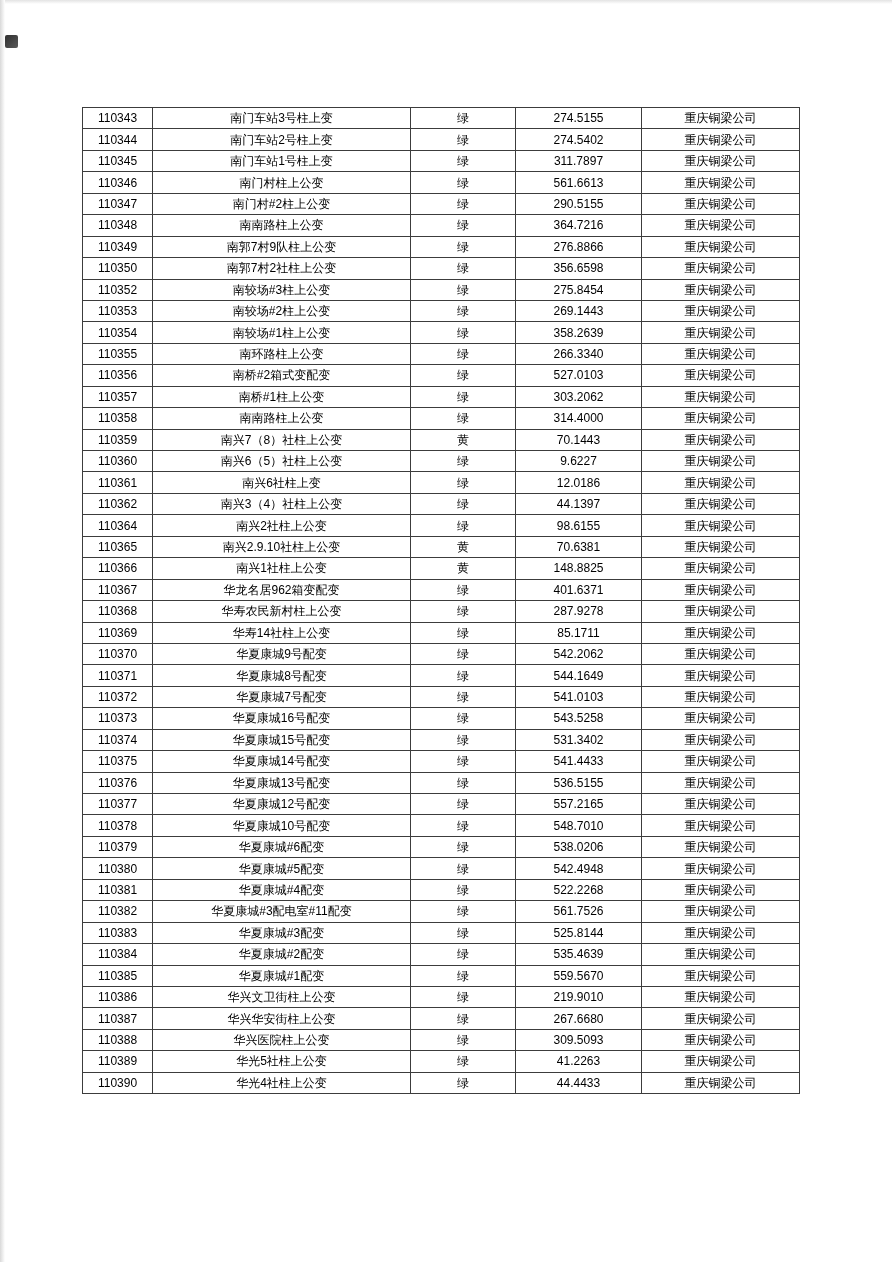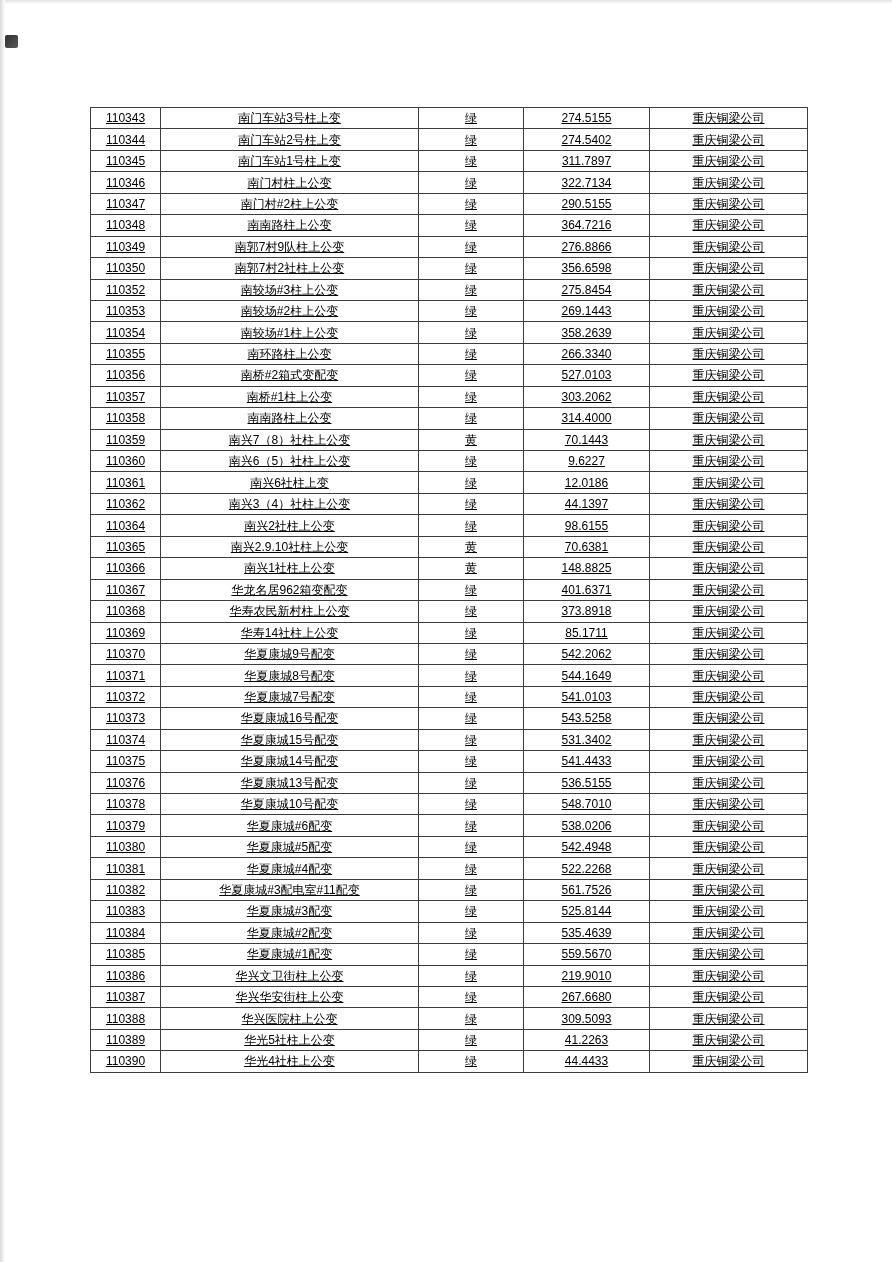--- a/index.html
+++ b/index.html
@@ -27,26 +27,25 @@
   }
   .corner-mark {
     position: absolute;
     left: 5px; top: 35px;
     width: 13px; height: 13px;
     background: linear-gradient(135deg, #2f2f2f, #5a5a5a);
     border-radius: 2px;
   }
   table.grid {
     position: absolute;
-    left: 90px;
+    left: 82px;
     top: 107px;
     border-collapse: collapse;
     table-layout: fixed;
     width: 717px;
-    text-decoration: underline;
   }
   table.grid td {
     border: 1px solid #3c3c3c;
     height: 20.45px;
     padding: 0 2px;
     font-size: 12px;
     line-height: 1;
     text-align: center;
     vertical-align: middle;
     color: var(--text-color, #000000);
@@ -96,21 +95,21 @@
         <td class="cell-id">110345</td>
         <td class="cell-name">南门车站1号柱上变</td>
         <td class="cell-status">绿</td>
         <td class="cell-value">311.7897</td>
         <td class="cell-company">重庆铜梁公司</td>
       </tr>
       <tr>
         <td class="cell-id">110346</td>
         <td class="cell-name">南门村柱上公变</td>
         <td class="cell-status">绿</td>
-        <td class="cell-value">322.7134</td>
+        <td class="cell-value">561.6613</td>
         <td class="cell-company">重庆铜梁公司</td>
       </tr>
       <tr>
         <td class="cell-id">110347</td>
         <td class="cell-name">南门村#2柱上公变</td>
         <td class="cell-status">绿</td>
         <td class="cell-value">290.5155</td>
         <td class="cell-company">重庆铜梁公司</td>
       </tr>
       <tr>
@@ -236,21 +235,21 @@
         <td class="cell-id">110367</td>
         <td class="cell-name">华龙名居962箱变配变</td>
         <td class="cell-status">绿</td>
         <td class="cell-value">401.6371</td>
         <td class="cell-company">重庆铜梁公司</td>
       </tr>
       <tr>
         <td class="cell-id">110368</td>
         <td class="cell-name">华寿农民新村柱上公变</td>
         <td class="cell-status">绿</td>
-        <td class="cell-value">373.8918</td>
+        <td class="cell-value">287.9278</td>
         <td class="cell-company">重庆铜梁公司</td>
       </tr>
       <tr>
         <td class="cell-id">110369</td>
         <td class="cell-name">华寿14社柱上公变</td>
         <td class="cell-status">绿</td>
         <td class="cell-value">85.1711</td>
         <td class="cell-company">重庆铜梁公司</td>
       </tr>
       <tr>
@@ -293,20 +292,27 @@
         <td class="cell-name">华夏康城14号配变</td>
         <td class="cell-status">绿</td>
         <td class="cell-value">541.4433</td>
         <td class="cell-company">重庆铜梁公司</td>
       </tr>
       <tr>
         <td class="cell-id">110376</td>
         <td class="cell-name">华夏康城13号配变</td>
         <td class="cell-status">绿</td>
         <td class="cell-value">536.5155</td>
+        <td class="cell-company">重庆铜梁公司</td>
+      </tr>
+      <tr>
+        <td class="cell-id">110377</td>
+        <td class="cell-name">华夏康城12号配变</td>
+        <td class="cell-status">绿</td>
+        <td class="cell-value">557.2165</td>
         <td class="cell-company">重庆铜梁公司</td>
       </tr>
       <tr>
         <td class="cell-id">110378</td>
         <td class="cell-name">华夏康城10号配变</td>
         <td class="cell-status">绿</td>
         <td class="cell-value">548.7010</td>
         <td class="cell-company">重庆铜梁公司</td>
       </tr>
       <tr>

